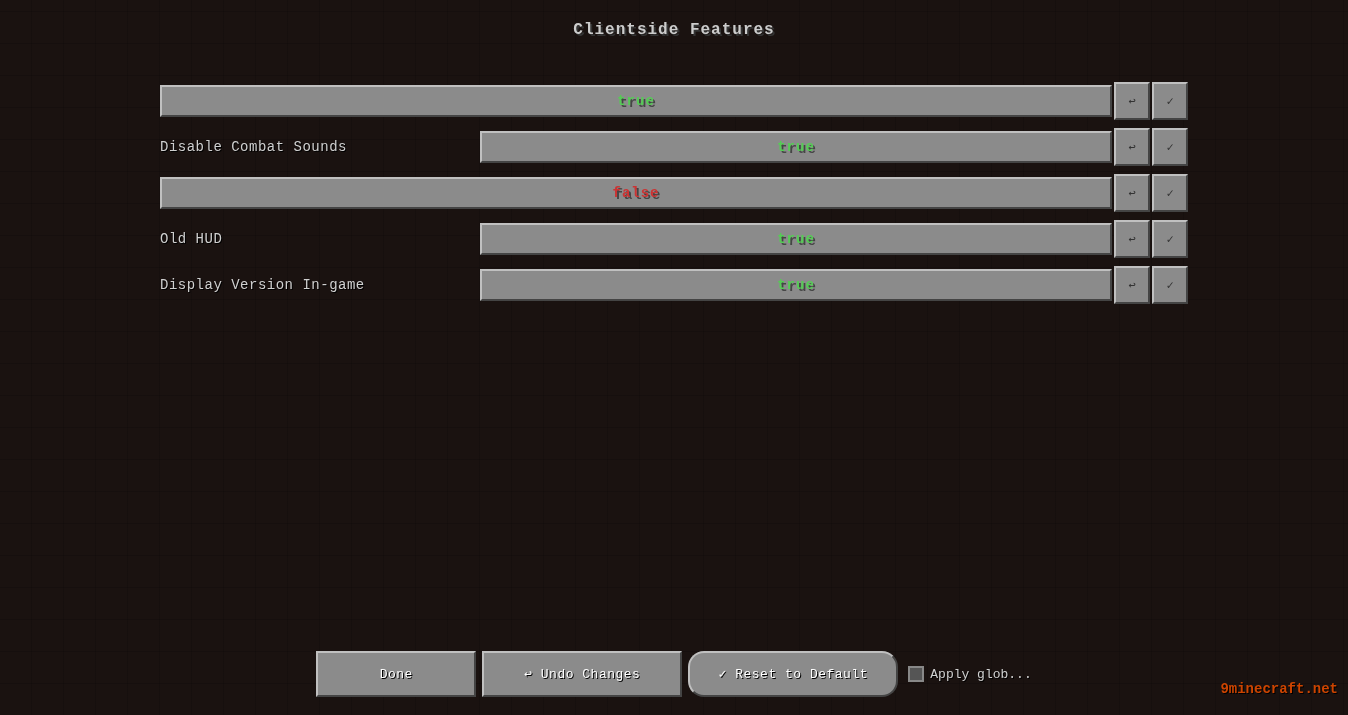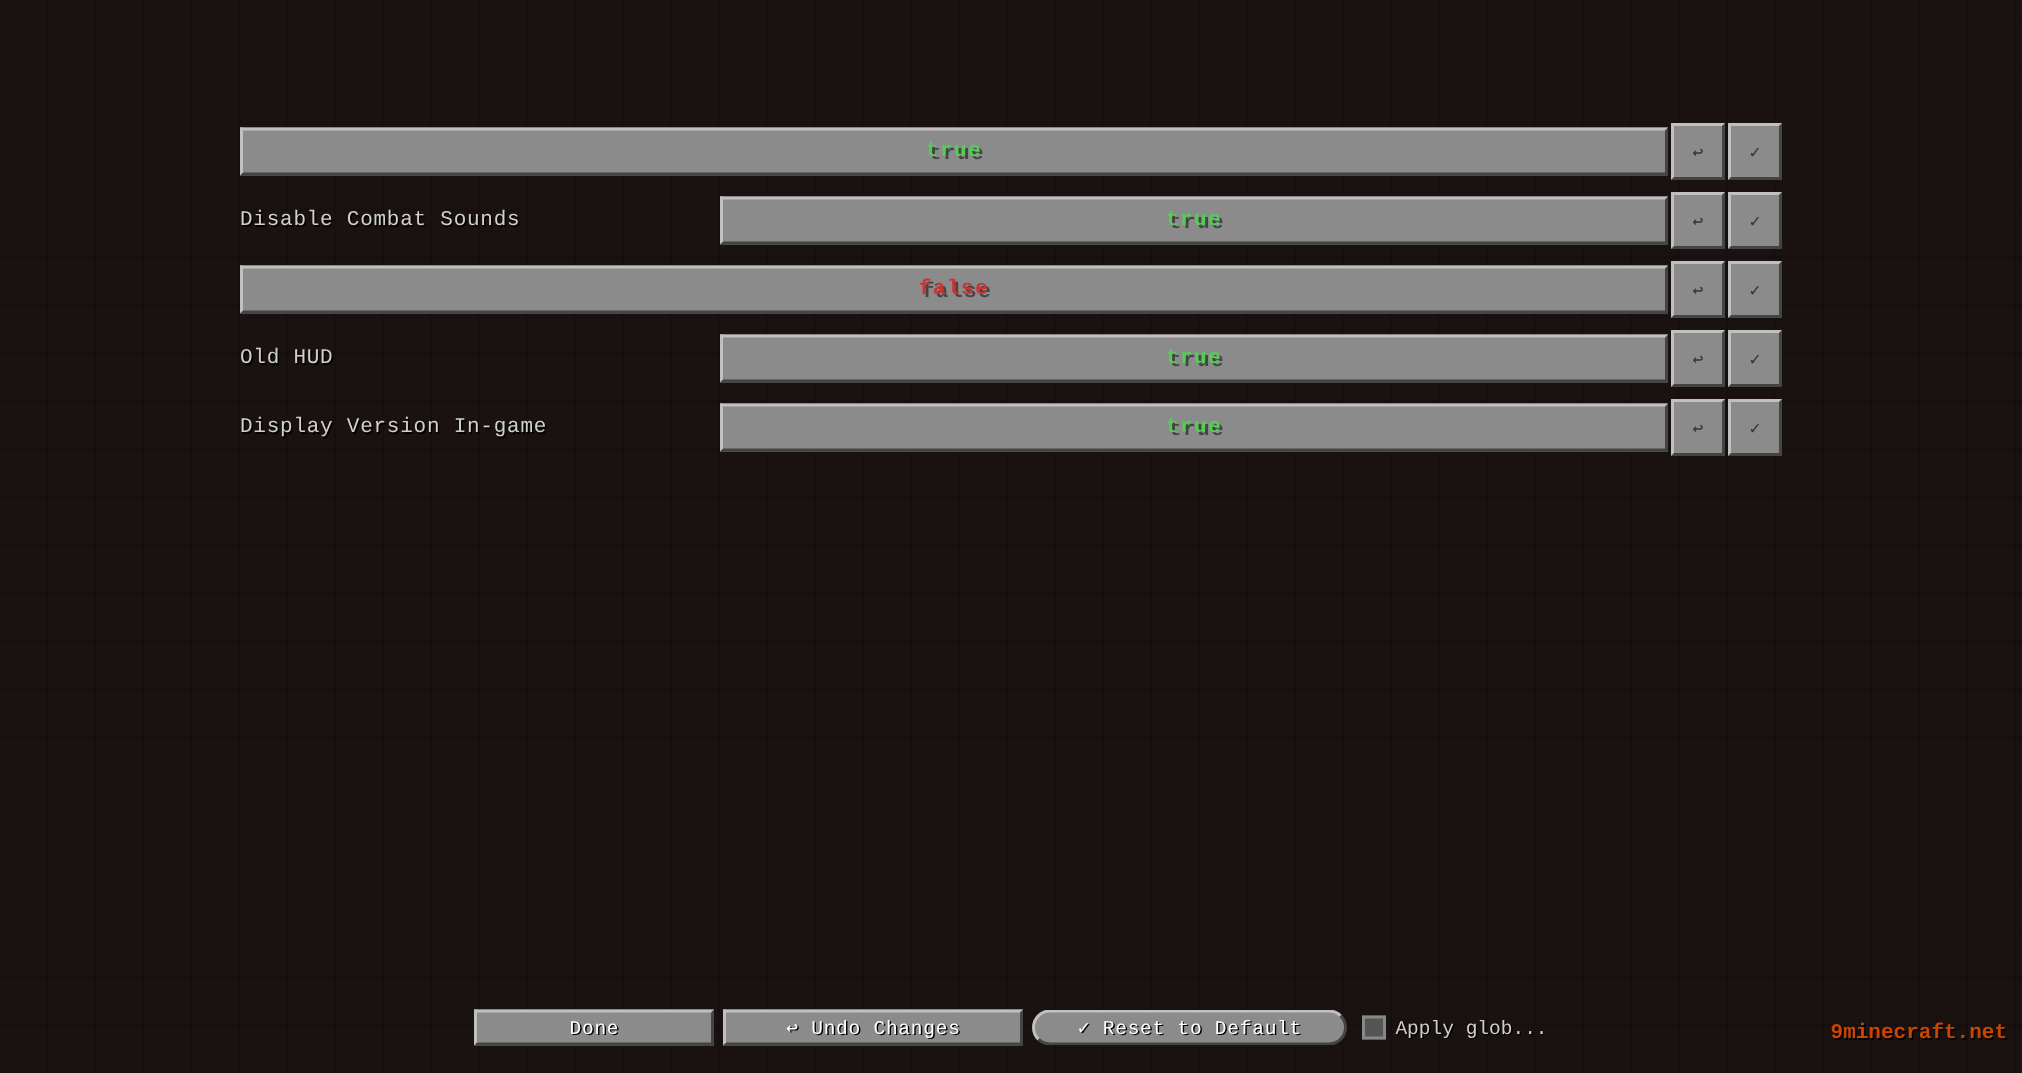--- a/index.html
+++ b/index.html
@@ -118,21 +118,21 @@
       bottom: 18px;
       left: 0;
       right: 0;
       display: flex;
       align-items: center;
       justify-content: center;
       gap: 6px;
     }
 
     .bottom-btn {
-      height: 24px;
+      height: 46px;
       background: #8b8b8b;
       border: none;
       border-top: 2px solid #c0c0c0;
       border-left: 2px solid #c0c0c0;
       border-right: 2px solid #444;
       border-bottom: 2px solid #444;
       cursor: pointer;
       font-family: 'Courier New', monospace;
       font-size: 13px;
       color: #ffffff;
@@ -185,20 +185,21 @@
       font-size: 14px;
       color: #cc4400;
       font-weight: bold;
       text-shadow: 1px 1px 0px #000;
     }
   </style>
 </head>
 <body>
 
 <div class="page-title">
+  <span class="title-line2">Clientside Features</span>
 </div>
 
 <div class="settings-container" id="settings-list">
 <div class="setting-row">
       <button class="setting-value-btn value-true">true</button>
       <button class="small-btn">↩</button>
       <button class="small-btn">✓</button>
     </div>
     <div class="setting-row">
       <div class="setting-label">Disable Combat Sounds</div>

